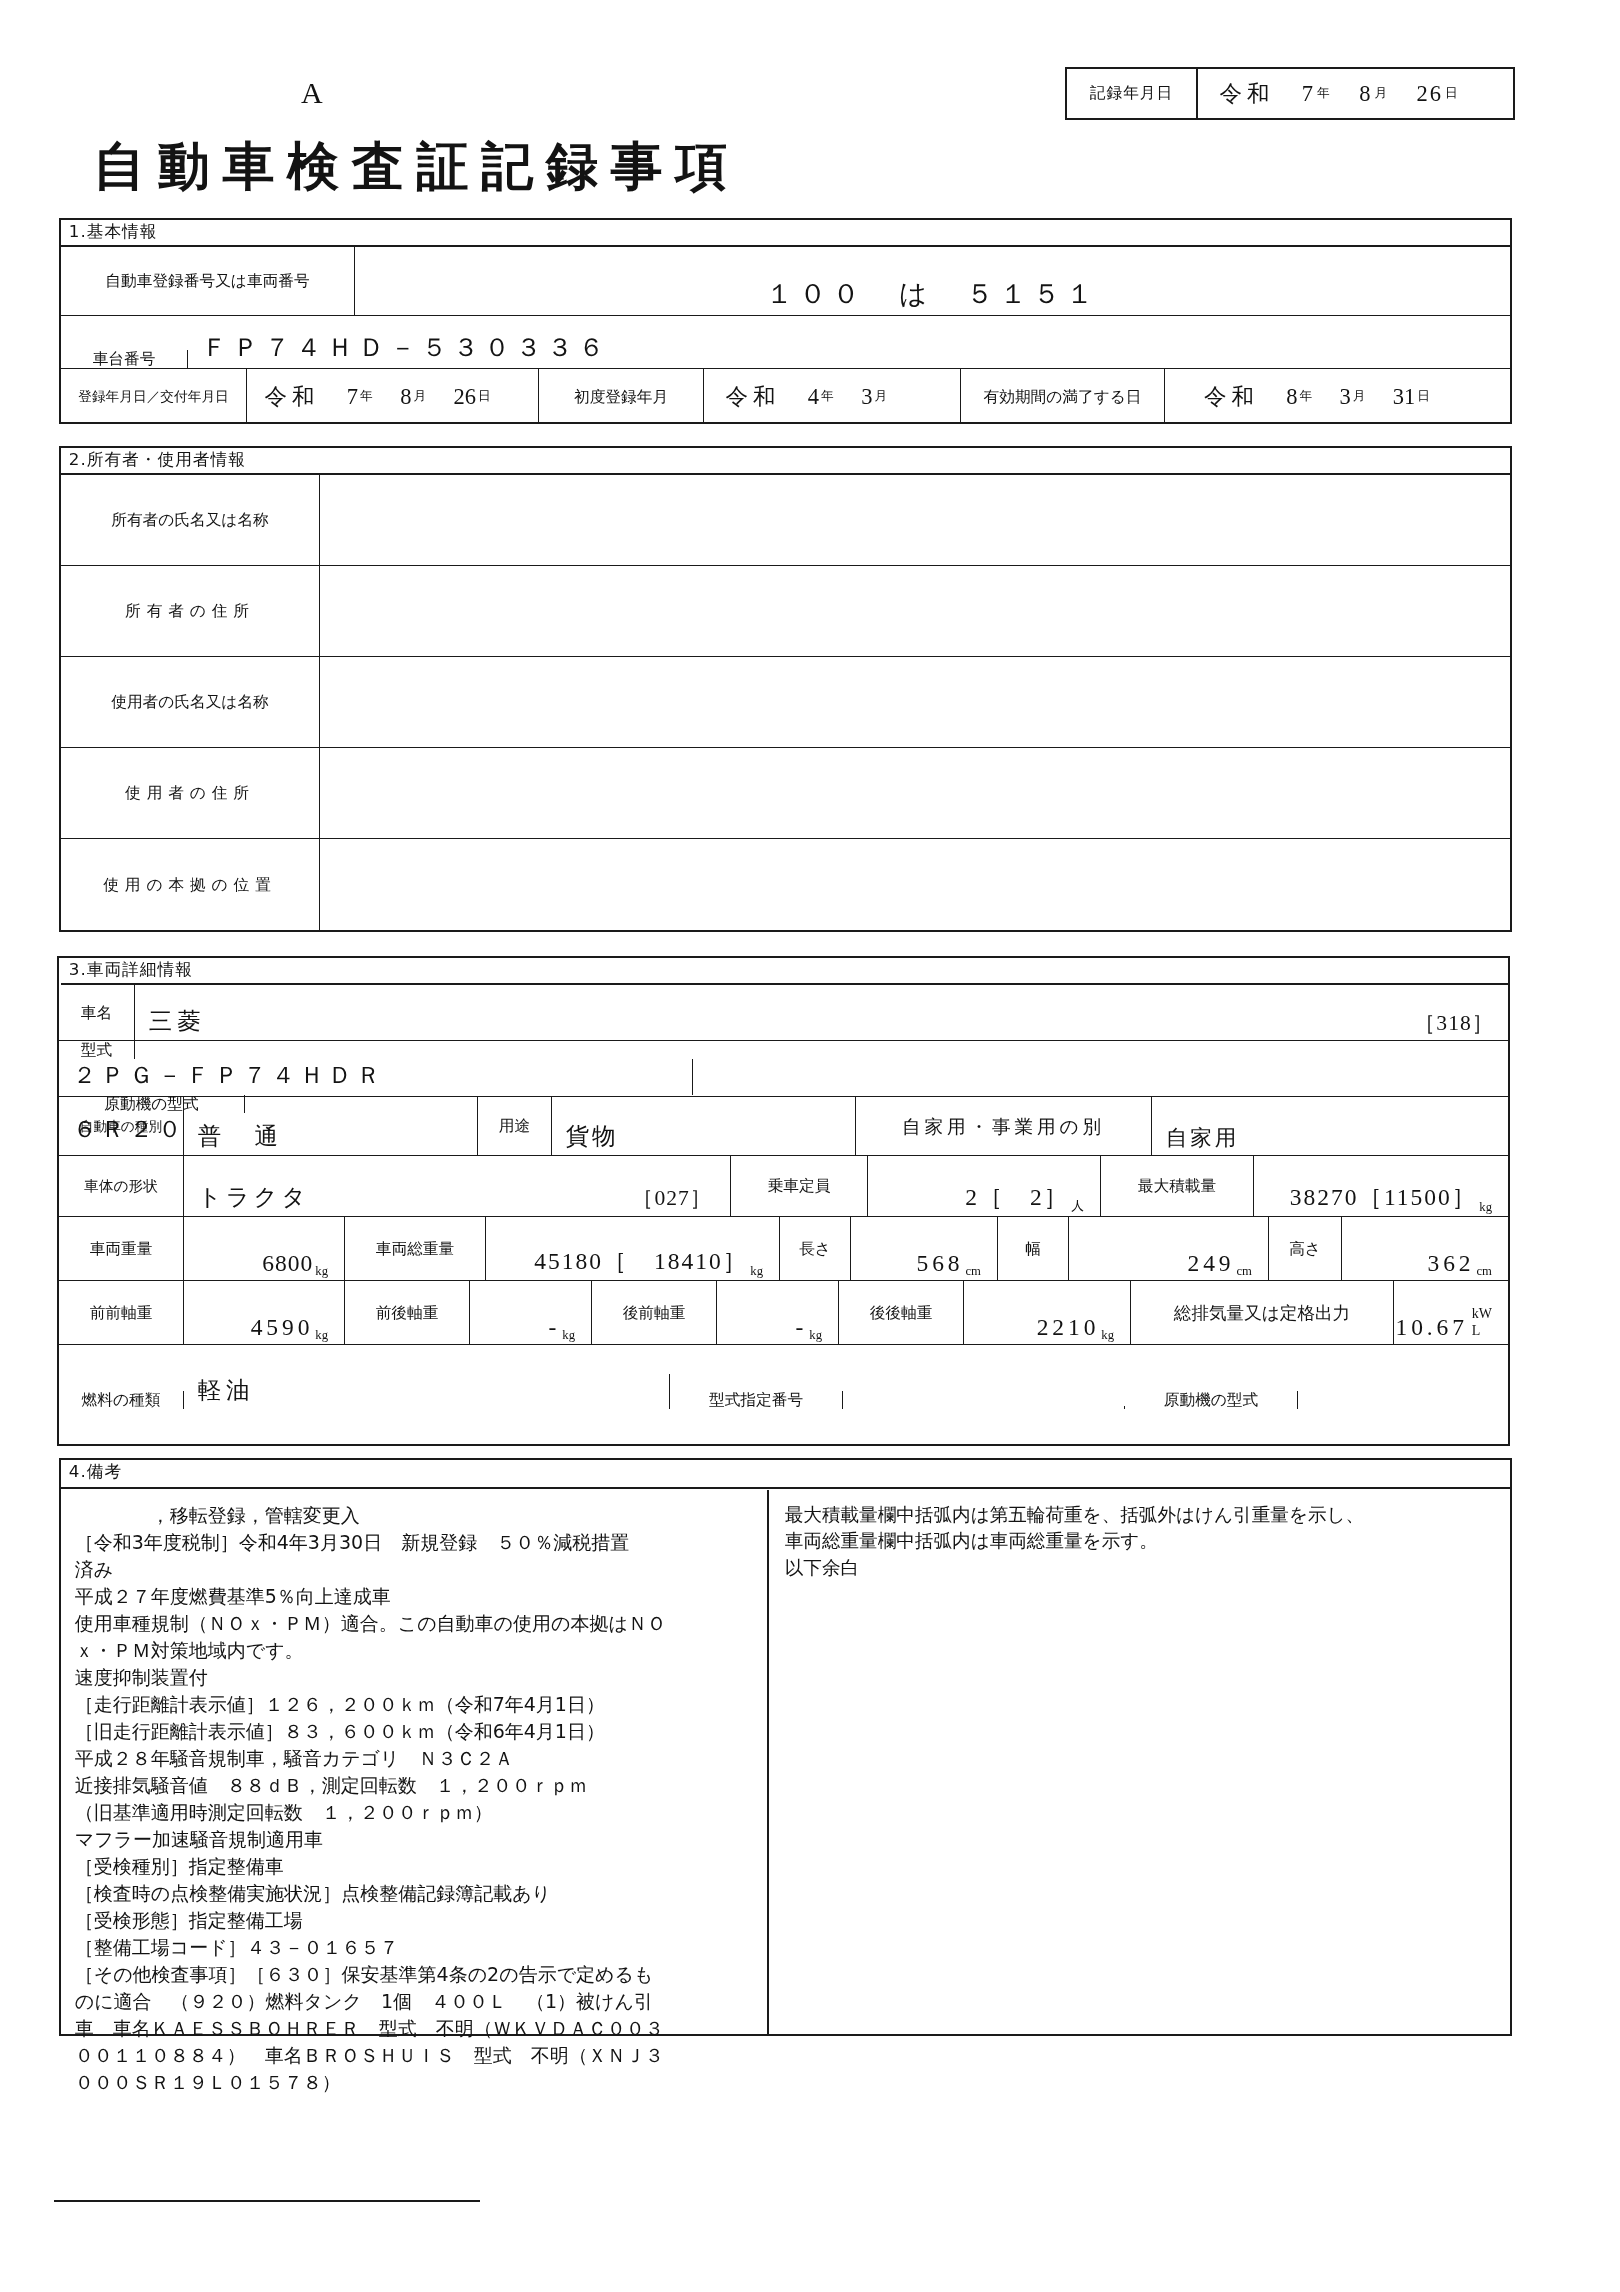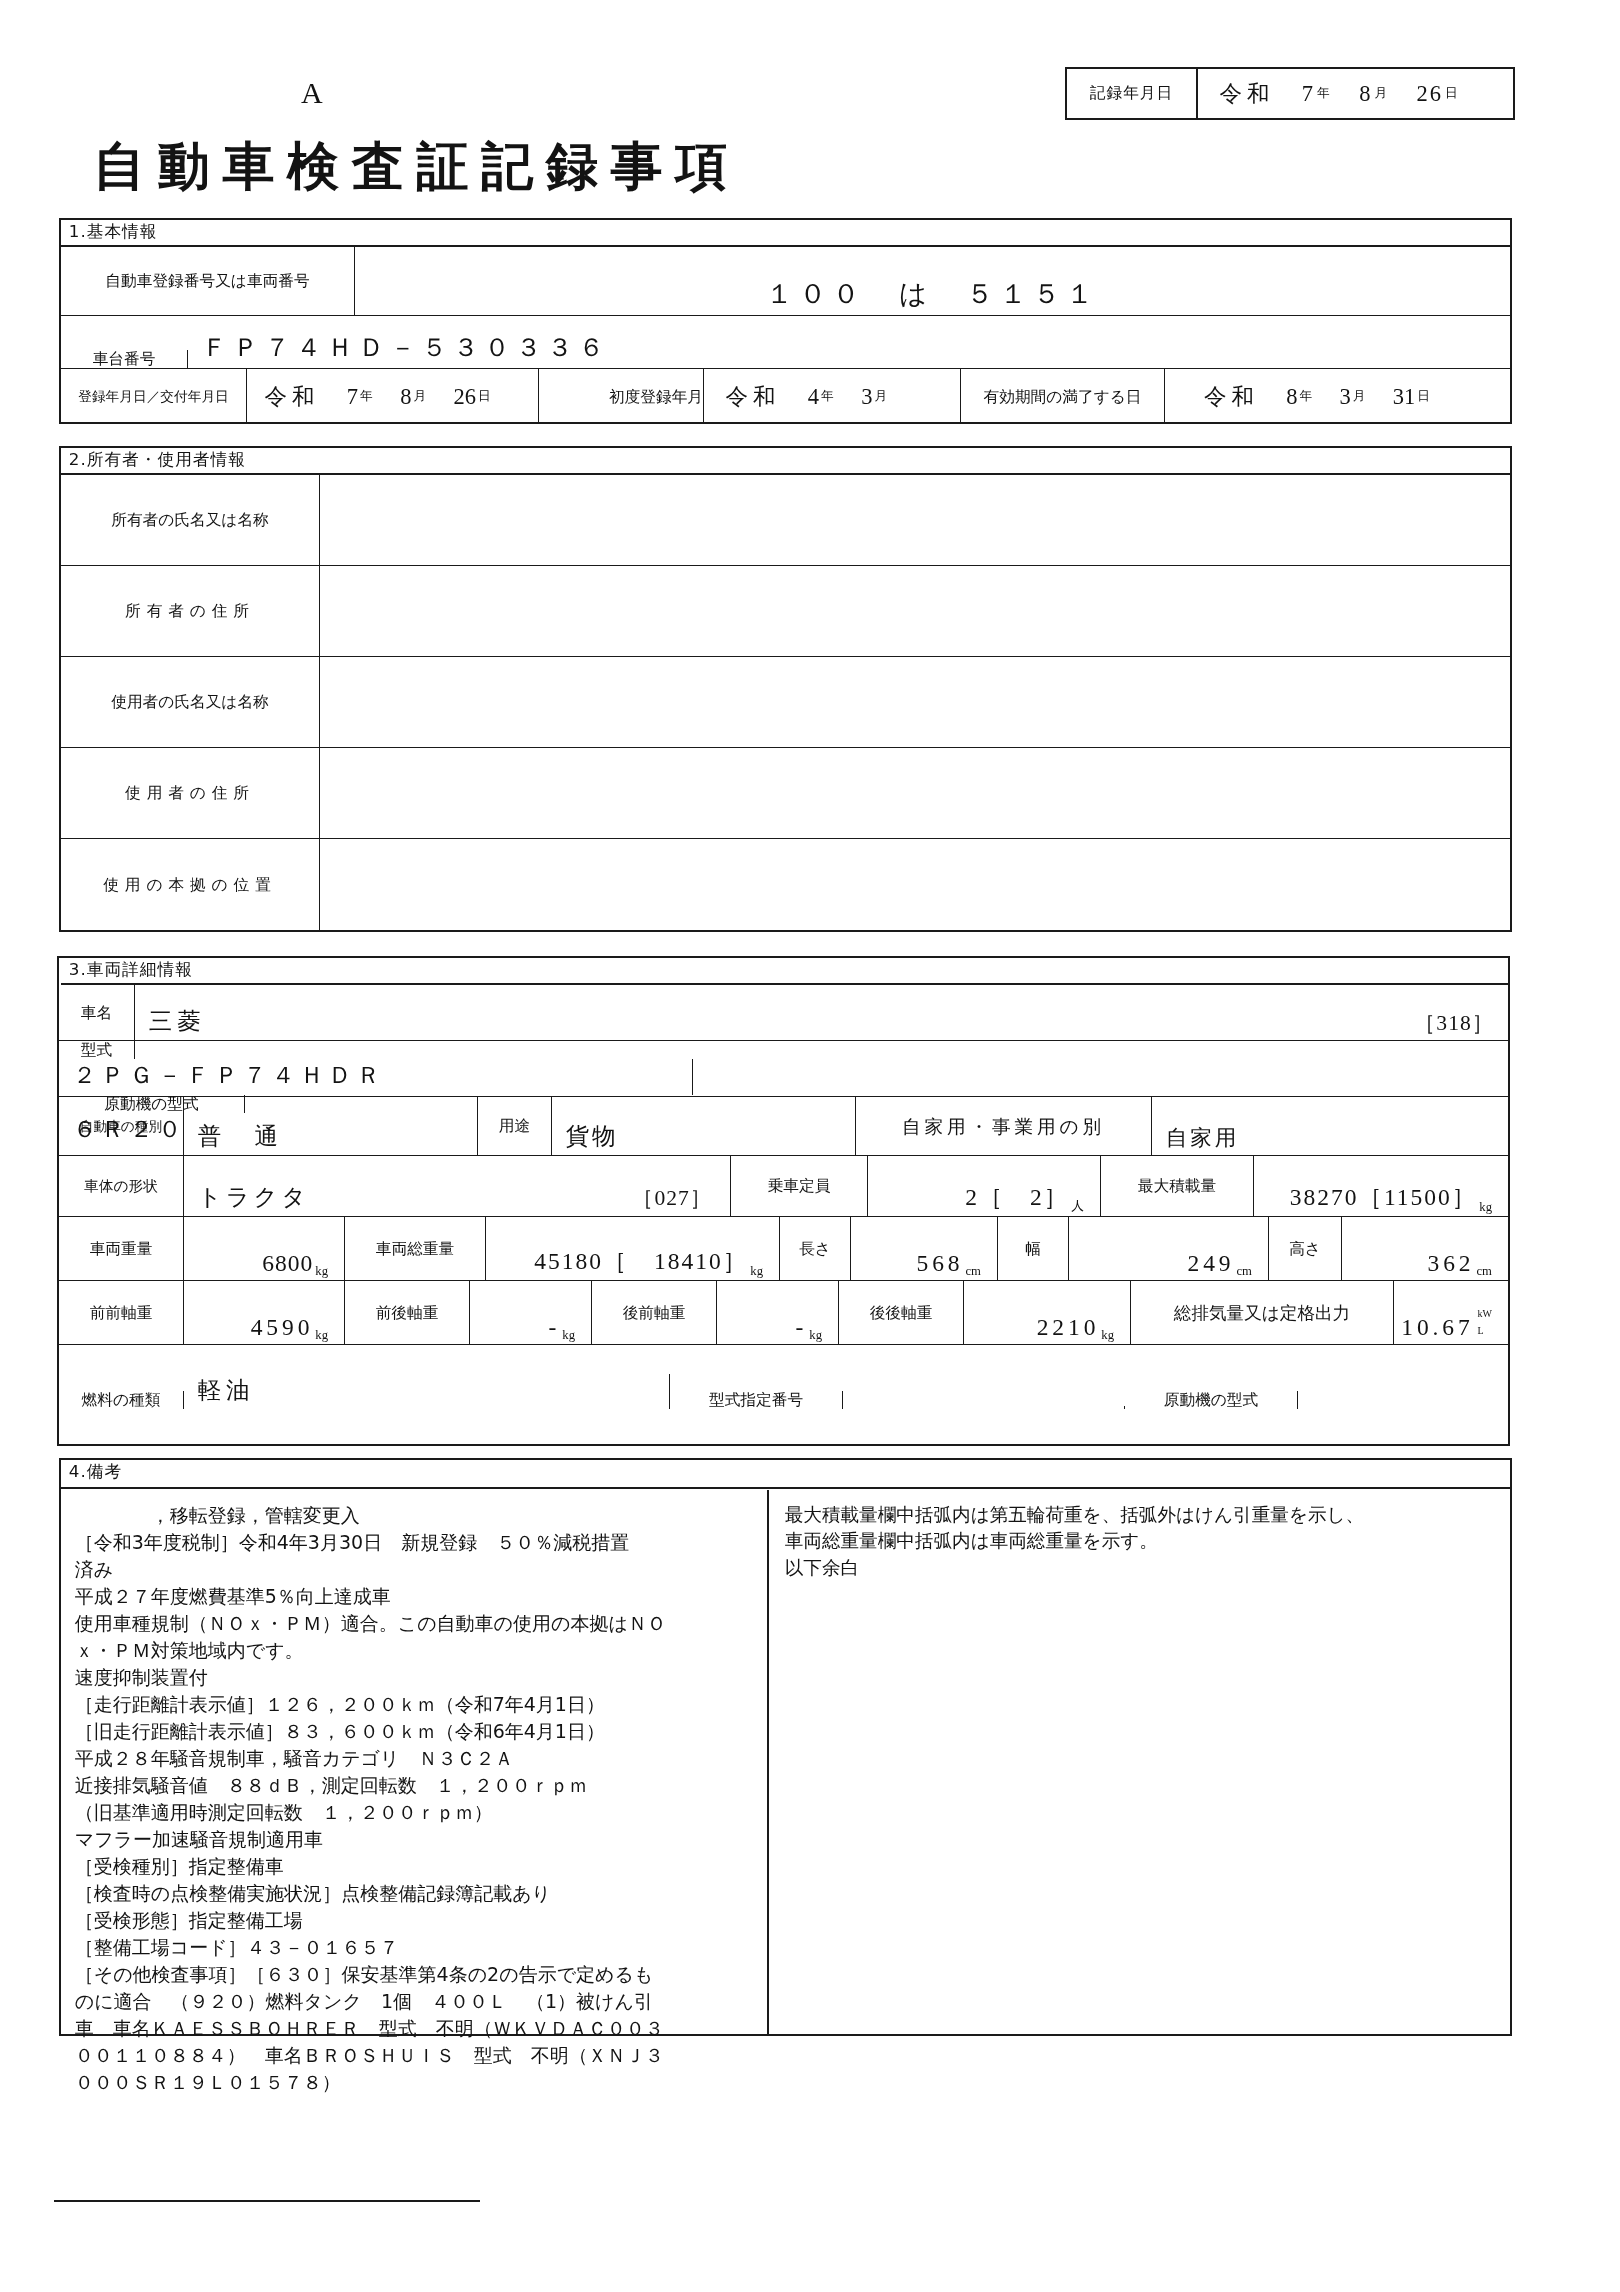--- a/index.html
+++ b/index.html
@@ -244,21 +244,21 @@
       </div>
       <div class="cell" style="width:292px;padding-left:17.6px;">
         <span class="era" style="font-family:'Liberation Serif',serif;">令和</span>
         <span class="num-l" style="font-family:'Liberation Serif',serif;">7</span>
         <span class="unit-s">年</span>
         <span class="num-l" style="font-family:'Liberation Serif',serif;">8</span>
         <span class="unit-s">月</span>
         <span class="num-l" style="font-family:'Liberation Serif',serif;">26</span>
         <span class="unit-s">日</span>
       </div>
-      <div class="cell lbl" style="width:165px;justify-content:flex-end;">
+      <div class="cell lbl" style="width:165px;">
         <span>初度登録年月</span>
       </div>
       <div class="cell" style="width:257px;padding-left:21.6px;">
         <span class="era" style="font-family:'Liberation Serif',serif;">令和</span>
         <span class="num-l" style="font-family:'Liberation Serif',serif;">4</span>
         <span class="unit-s">年</span>
         <span class="num-l" style="font-family:'Liberation Serif',serif;">3</span>
         <span class="unit-s">月</span>
       </div>
       <div class="cell lbl" style="width:204px;">
@@ -465,21 +465,21 @@
       </div>
       <div class="cell val val-r" style="width:167px;">
         <span>2210</span>
         <span class="small-unit">kg</span>
       </div>
       <div class="cell lbl" style="width:263px;font-size:17.6px;">
         <span>総排気量又は定格出力</span>
       </div>
       <div class="cell val val-r" style="flex:1;">
         <span>10.67</span>
-        <span style="display:inline-block;font-size:10px;line-height:10.8px;letter-spacing:0;margin-left:3.9px;text-align:left;">
+        <span style="display:inline-block;font-size:14px;line-height:10.8px;letter-spacing:0;margin-left:3.9px;text-align:left;">
           <span style="display:block;position:relative;top:-9.8px;">kW</span>
           <span style="display:block;position:relative;top:-3.9px;">L</span>
         </span>
       </div>
     </div>
 
     <div class="row" style="height:64px;align-items:flex-end;">
       <div class="cell lbl" style="width:125px;">
         <span>燃料の種類</span>
       </div>

